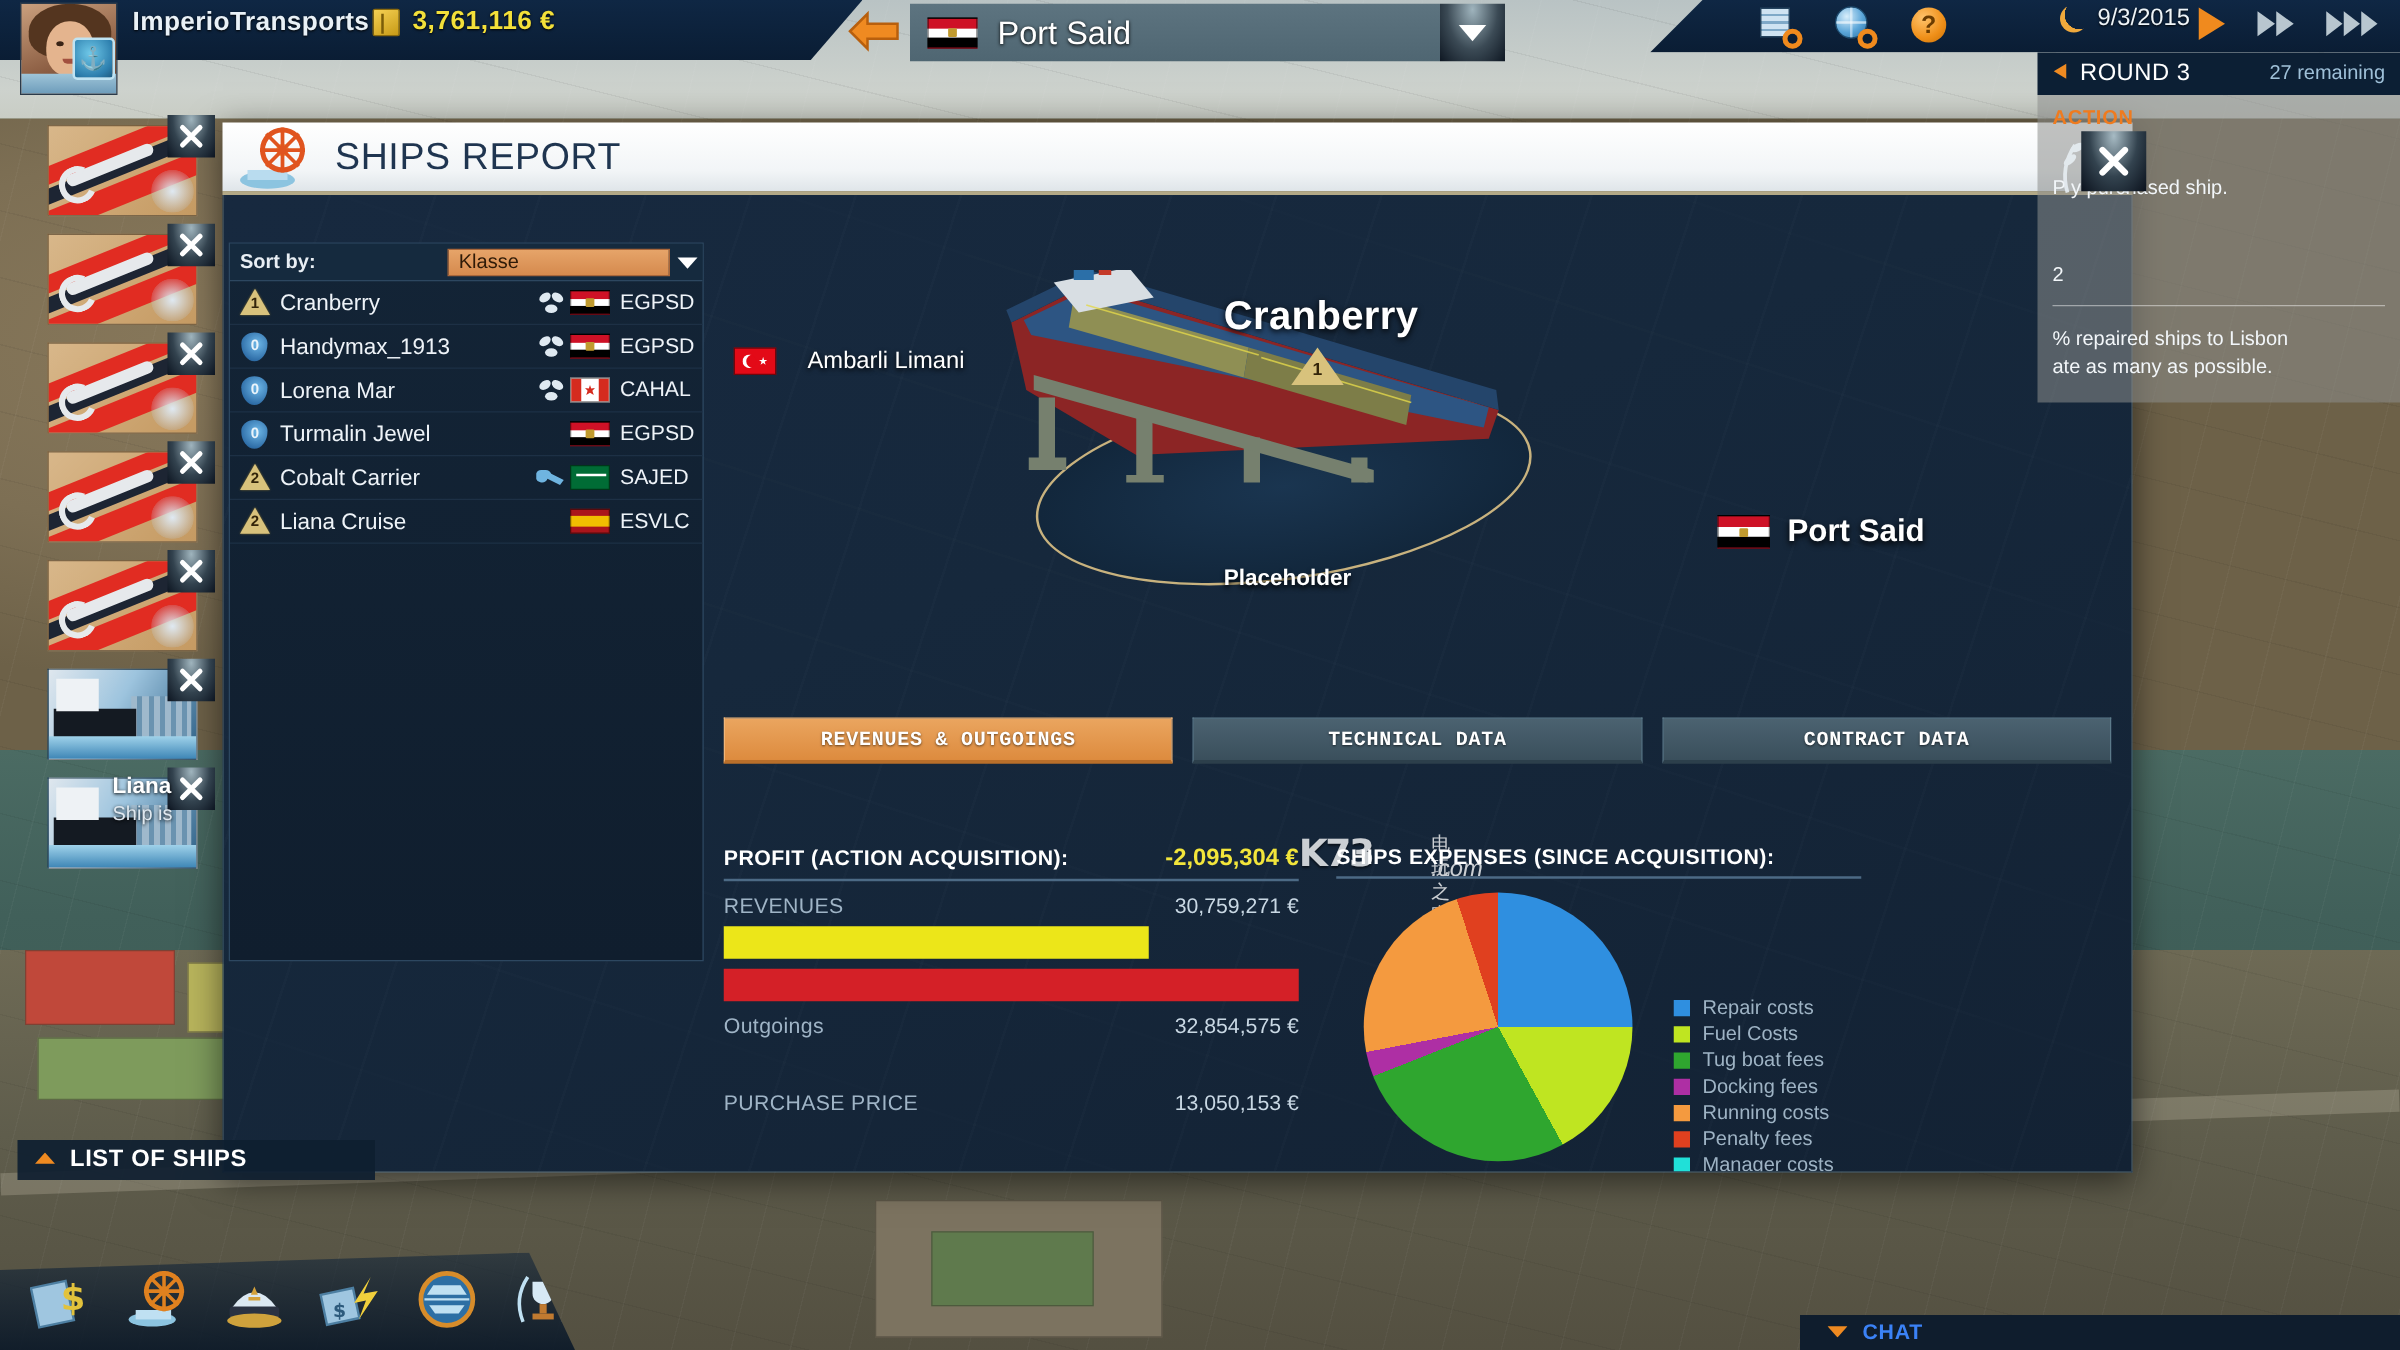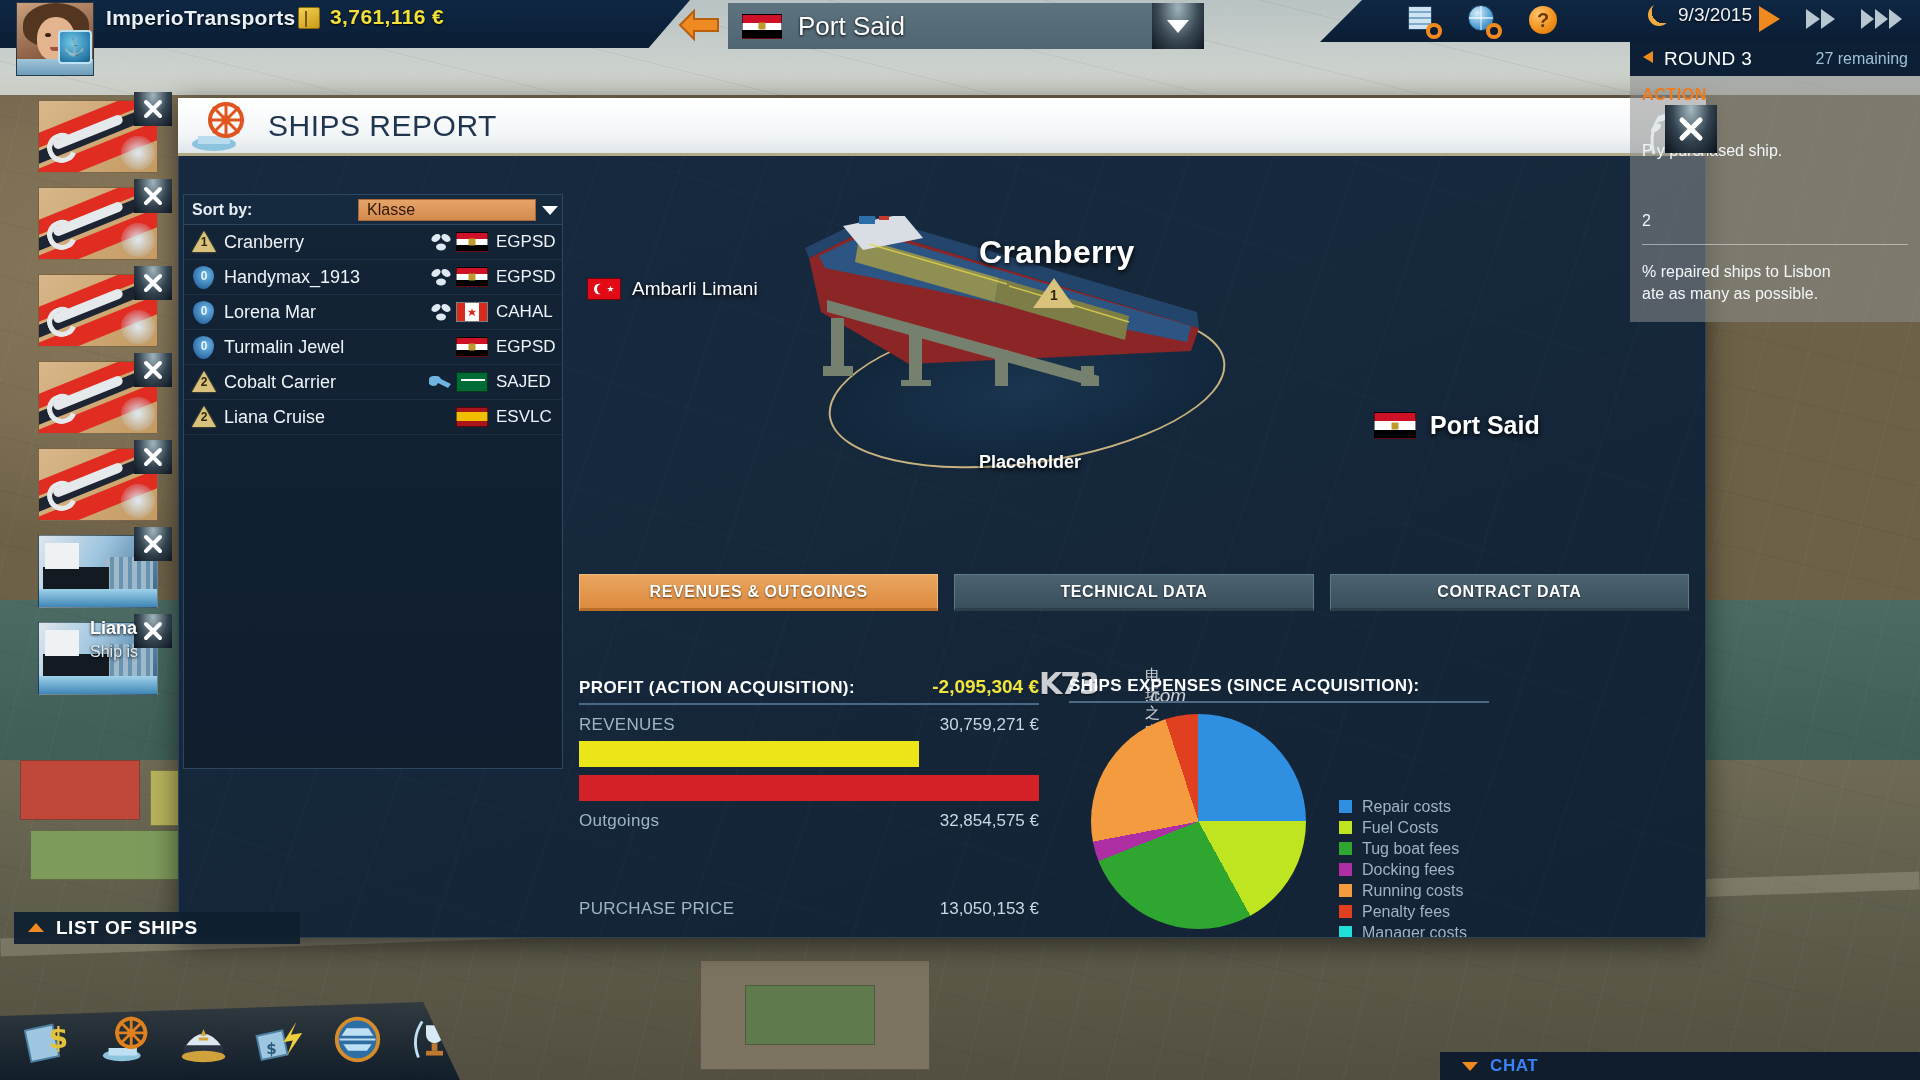--- a/index.html
+++ b/index.html
@@ -291,30 +291,30 @@
   .prev-badge { position:absolute; left:454px; top:92px; width:42px; height:30px; }
   .prev-badge .tri { width:0; height:0; border-left:21px solid transparent;
     border-right:21px solid transparent; border-bottom:30px solid #d8c27c; }
   .prev-badge .num { position:absolute; left:0; top:9px; width:42px; text-align:center;
     font-size:14px; font-weight:bold; color:#33250a; }
   .prev-placeholder {
     position:absolute; left:400px; top:266px; font-size:18px; font-weight:bold; color:#fff;
     text-shadow:0 2px 4px #000;
   }
   .prev-origin {
-    position:absolute; left:8px; top:92px; display:flex; align-items:center; gap:11px;
+    position:absolute; left:8px; top:92px; display:flex; align-items:center; gap:25px;
   }
   .prev-origin .nm { font-size:19px; color:#fff; text-shadow:0 2px 4px #000; }
   .prev-dest {
     position:absolute; left:795px; top:225px; display:flex; align-items:center; gap:14px;
   }
   .prev-dest .nm { font-size:25px; font-weight:bold; color:#fff; text-shadow:0 2px 5px #000; }
 
   
-  .tabs { position:absolute; left:400px; top:418px; width:1110px; height:37px; display:flex; gap:16px; }
+  .tabs { position:absolute; left:400px; top:418px; width:1110px; height:37px; display:flex; gap:16px;font-family:Liberation Mono, monospace; }
   .tab {
     flex:1; display:flex; align-items:center; justify-content:center;
     font-size:16px; font-weight:bold; letter-spacing:.6px; color:#ffffff;
     text-shadow:0 1px 2px rgba(0,0,0,.6); cursor:pointer;
     background:linear-gradient(#4b6270,#3a4f5c);
     border:1px solid #5c7a8a; border-bottom:3px solid #2c3f4b;
   }
   .tab.active {
     background:linear-gradient(#eaa55f,#dd8b3e);
     border:1px solid #f0b578; border-bottom:3px solid #b96f2a;
@@ -328,21 +328,21 @@
     border-bottom:2px solid #4c6a85; padding-bottom:5px;
   }
   .blk-head .t { font-size:17px; font-weight:bold; color:#fff; letter-spacing:.4px; }
   .blk-head .v { font-size:19px; font-weight:bold; color:#f2e53b; }
   .kv { display:flex; justify-content:space-between; margin-top:10px; }
   .kv .k { font-size:17px; color:#9fb4c6; letter-spacing:.3px; }
   .kv .v { font-size:17px; color:#c9d8e4; }
   .bar { height:26px; margin-top:6px; }
   .bar.rev { background:#ece619; }
   .bar.out { background:#d42027; margin-top:8px; }
-  .purchase { margin-top:68px; }
+  .purchase { margin-top:42px; }
 
   
   .pie-blk { position:absolute; left:890px; top:520px; width:620px; }
   .pie-wrap { position:absolute; left:22px; top:38px; width:215px; height:215px; }
   .pie { width:215px; height:215px; border-radius:50%; }
   .legend { position:absolute; left:250px; top:120px; }
   .leg-item { display:flex; align-items:center; gap:10px; height:21px;margin-left:20px; }
   .leg-sw { width:13px; height:13px; flex:none; }
   .leg-lb { font-size:16px; color:#9eb3c4; }
 

